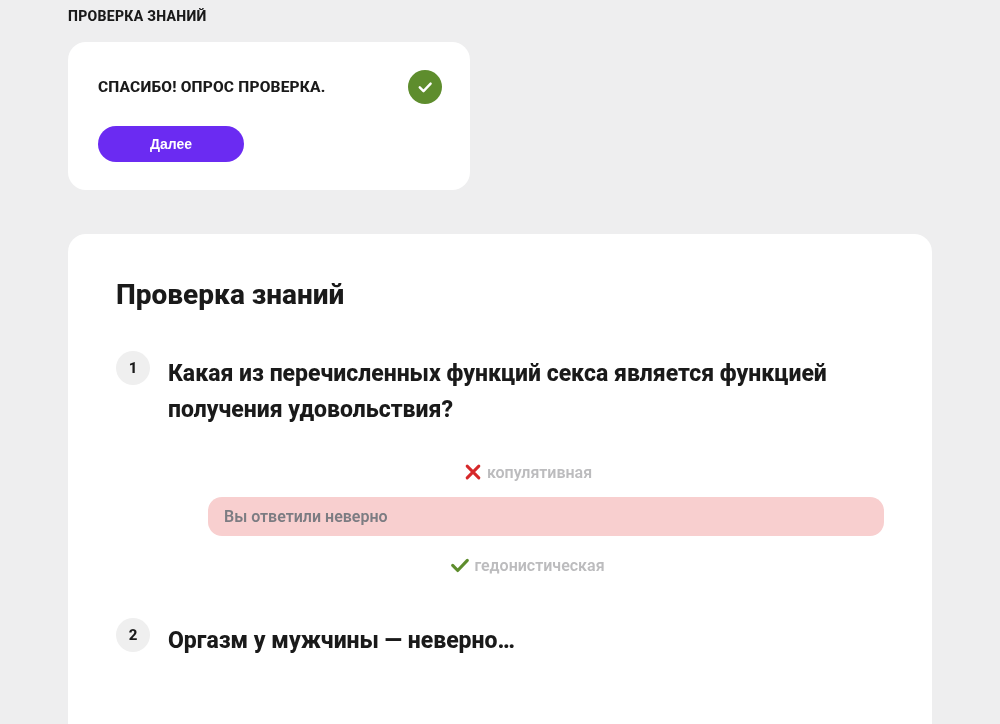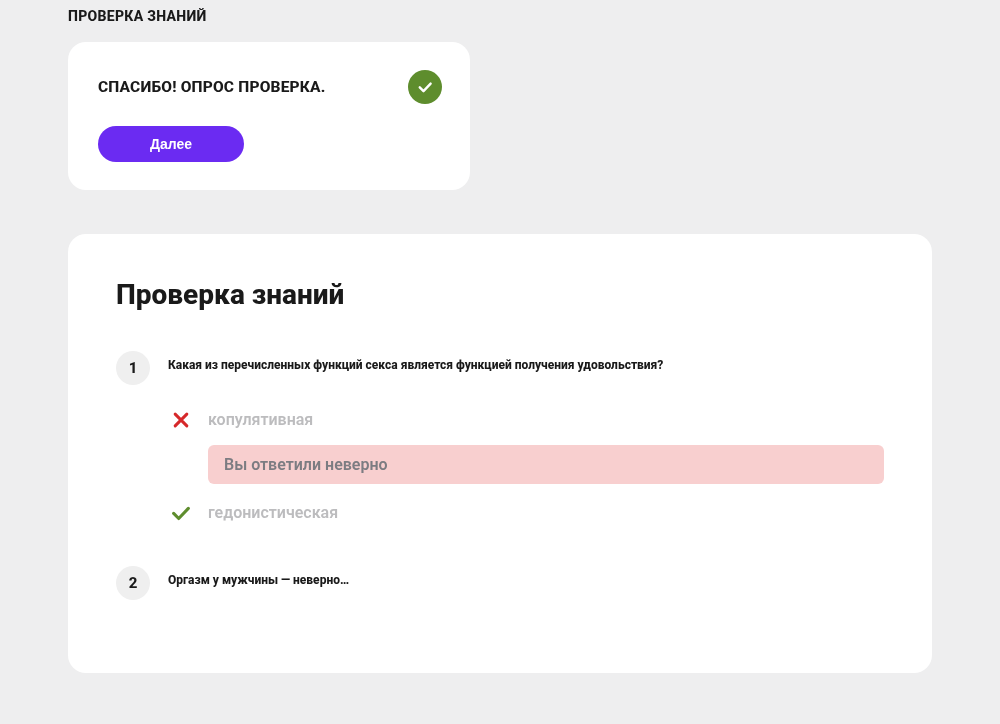--- a/index.html
+++ b/index.html
@@ -90,58 +90,59 @@
     display: flex;
     align-items: center;
     justify-content: center;
     font-size: 15px;
     font-weight: 800;
     color: #1a1a1a;
     flex-shrink: 0;
   }
   .qbody { flex: 1; padding-top: 5px; }
   .qtext {
-    font-size: 12px;
+    font-size: 23px;
     font-weight: 800;
     line-height: 1.55;
     color: #1a1a1a;
     margin-bottom: 28px;
   }
   .answer-list {
     padding-left: 2px;
     display: flex;
     flex-direction: column;
     gap: 4px;
   }
   .answer-row {
     display: flex;
     align-items: center;
-    gap: 16px;
+    gap: 3px;
     min-height: 34px;
+    justify-content: center;
   }
   .ans-icon {
     width: 22px;
     height: 22px;
     display: flex;
     align-items: center;
     justify-content: center;
     flex-shrink: 0;
   }
   .ans-text {
     font-size: 16px;
     font-weight: 600;
     color: #bcbcbe;
   }
   .feedback-chip {
     display: inline-block;
     background: #f8cfcf;
     color: #7c7c82;
     font-size: 16px;
     font-weight: 600;
-    border-radius: 6px;
+    border-radius: 14px;
     padding: 10px 16px;
     margin: 4px 0 8px 38px;
   }
 </style>
 </head>
 <body>
 
 <div class="page">
   <div class="section-label">ПРОВЕРКА ЗНАНИЙ</div>
 

